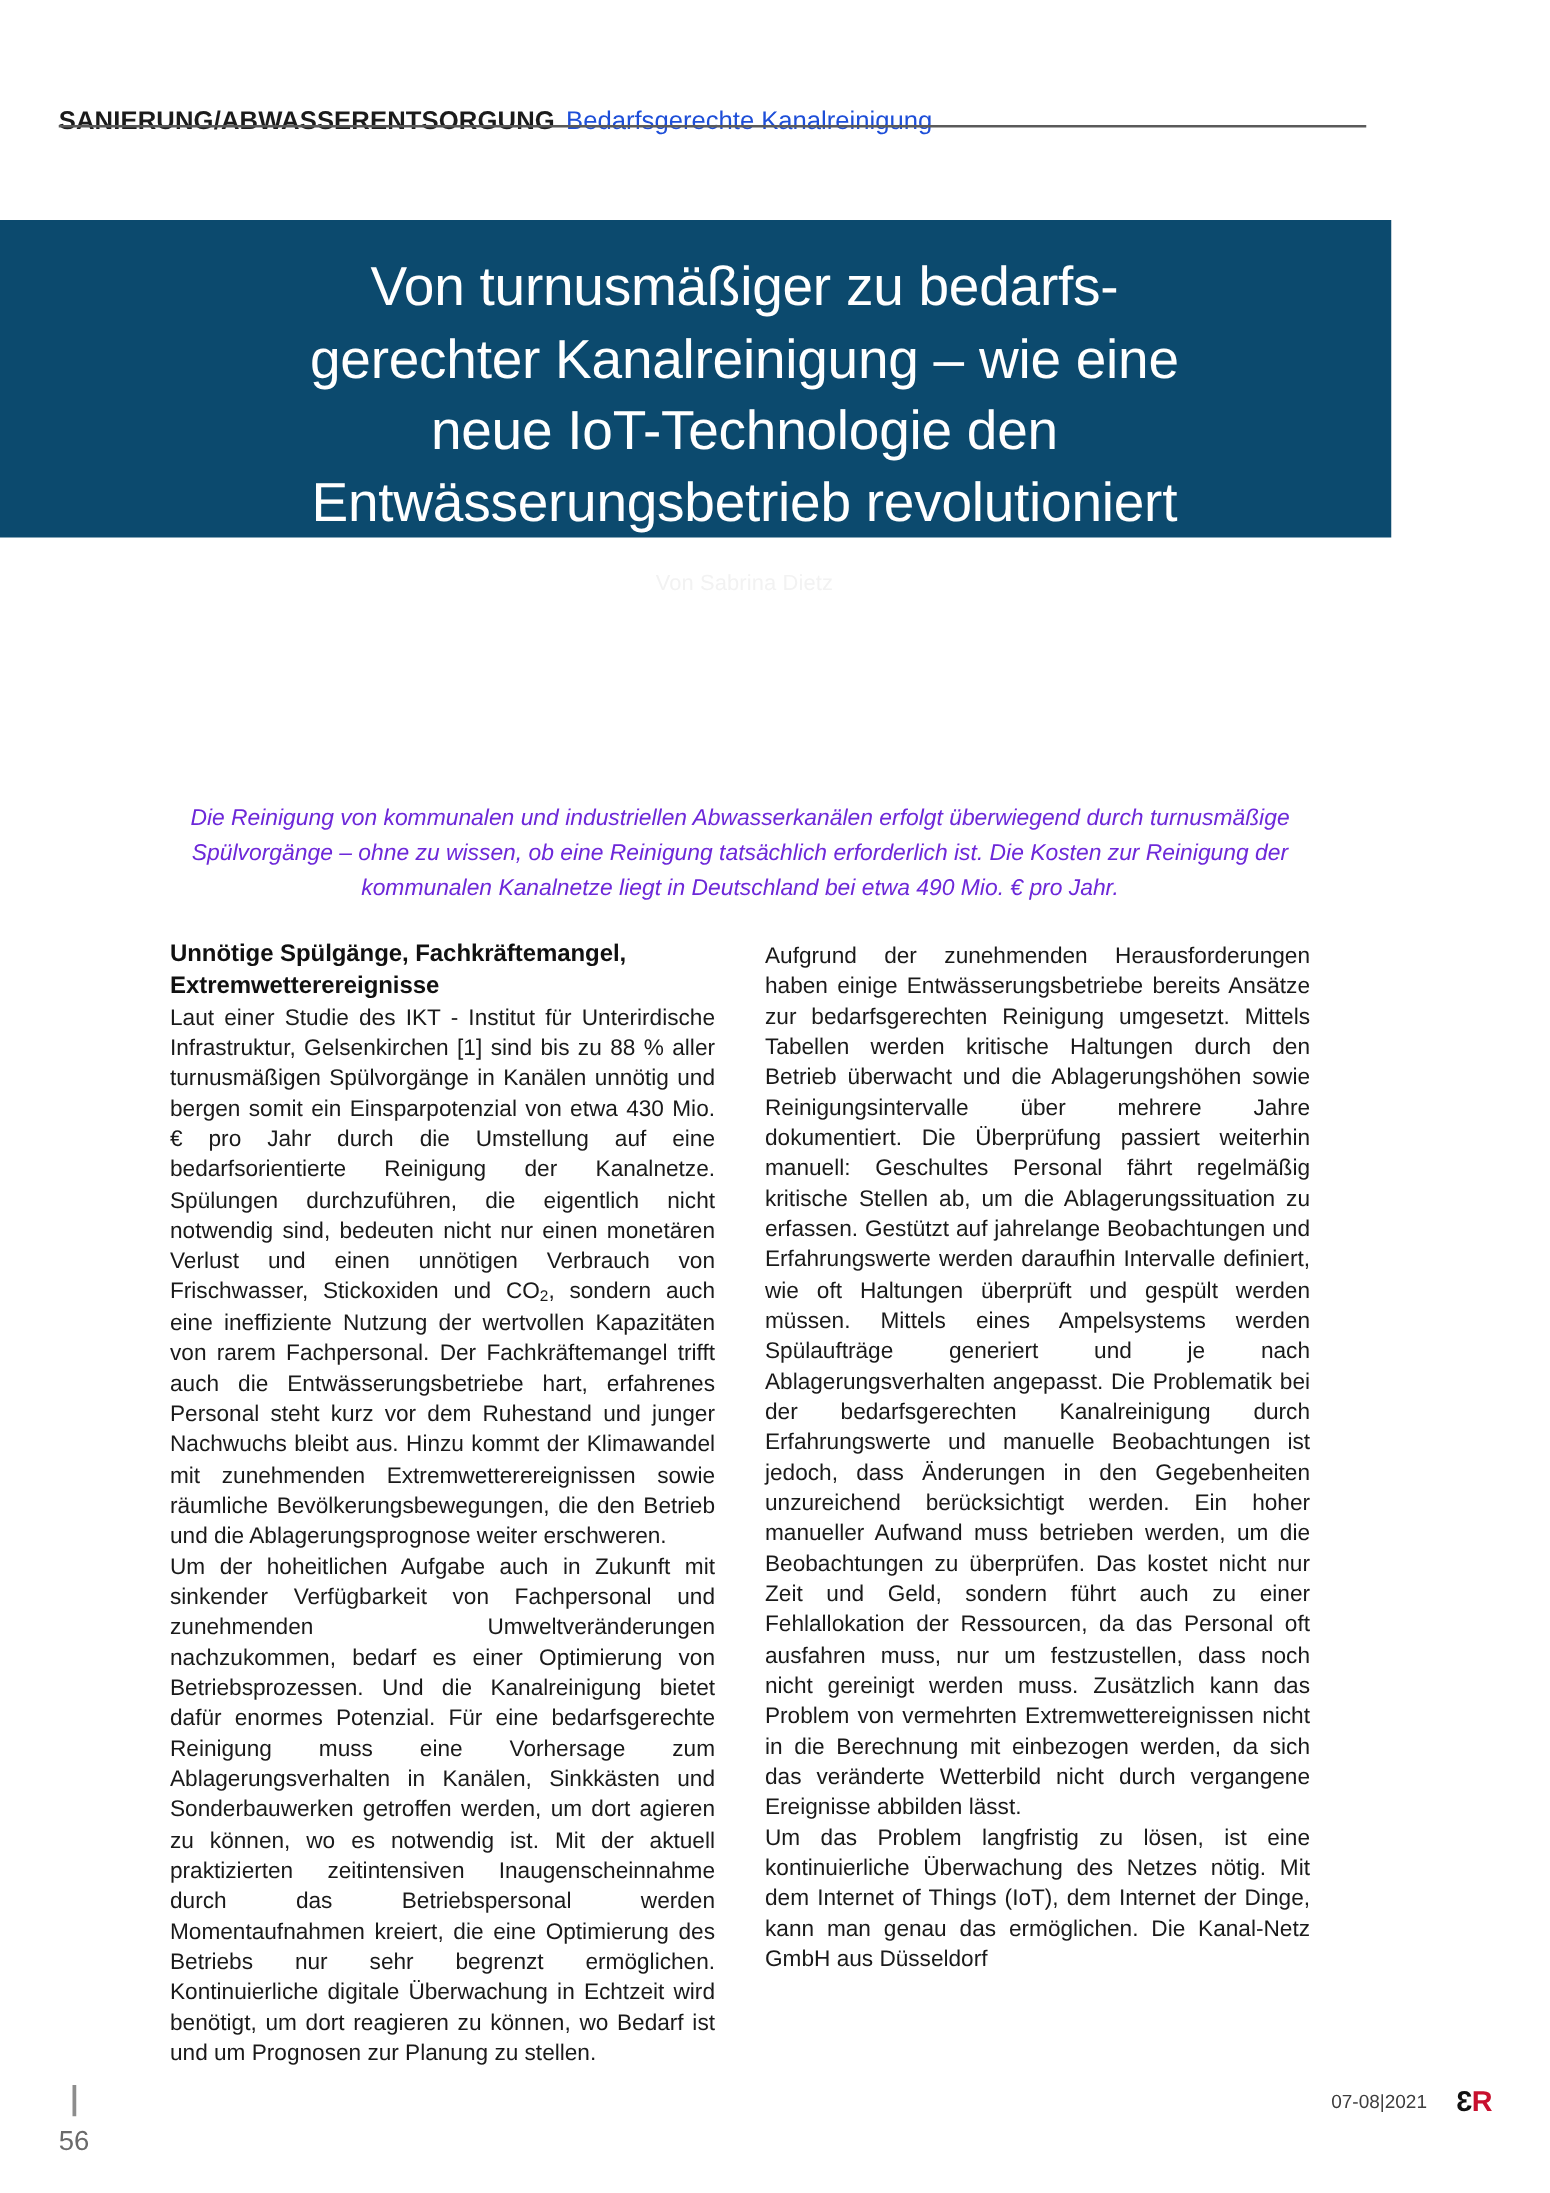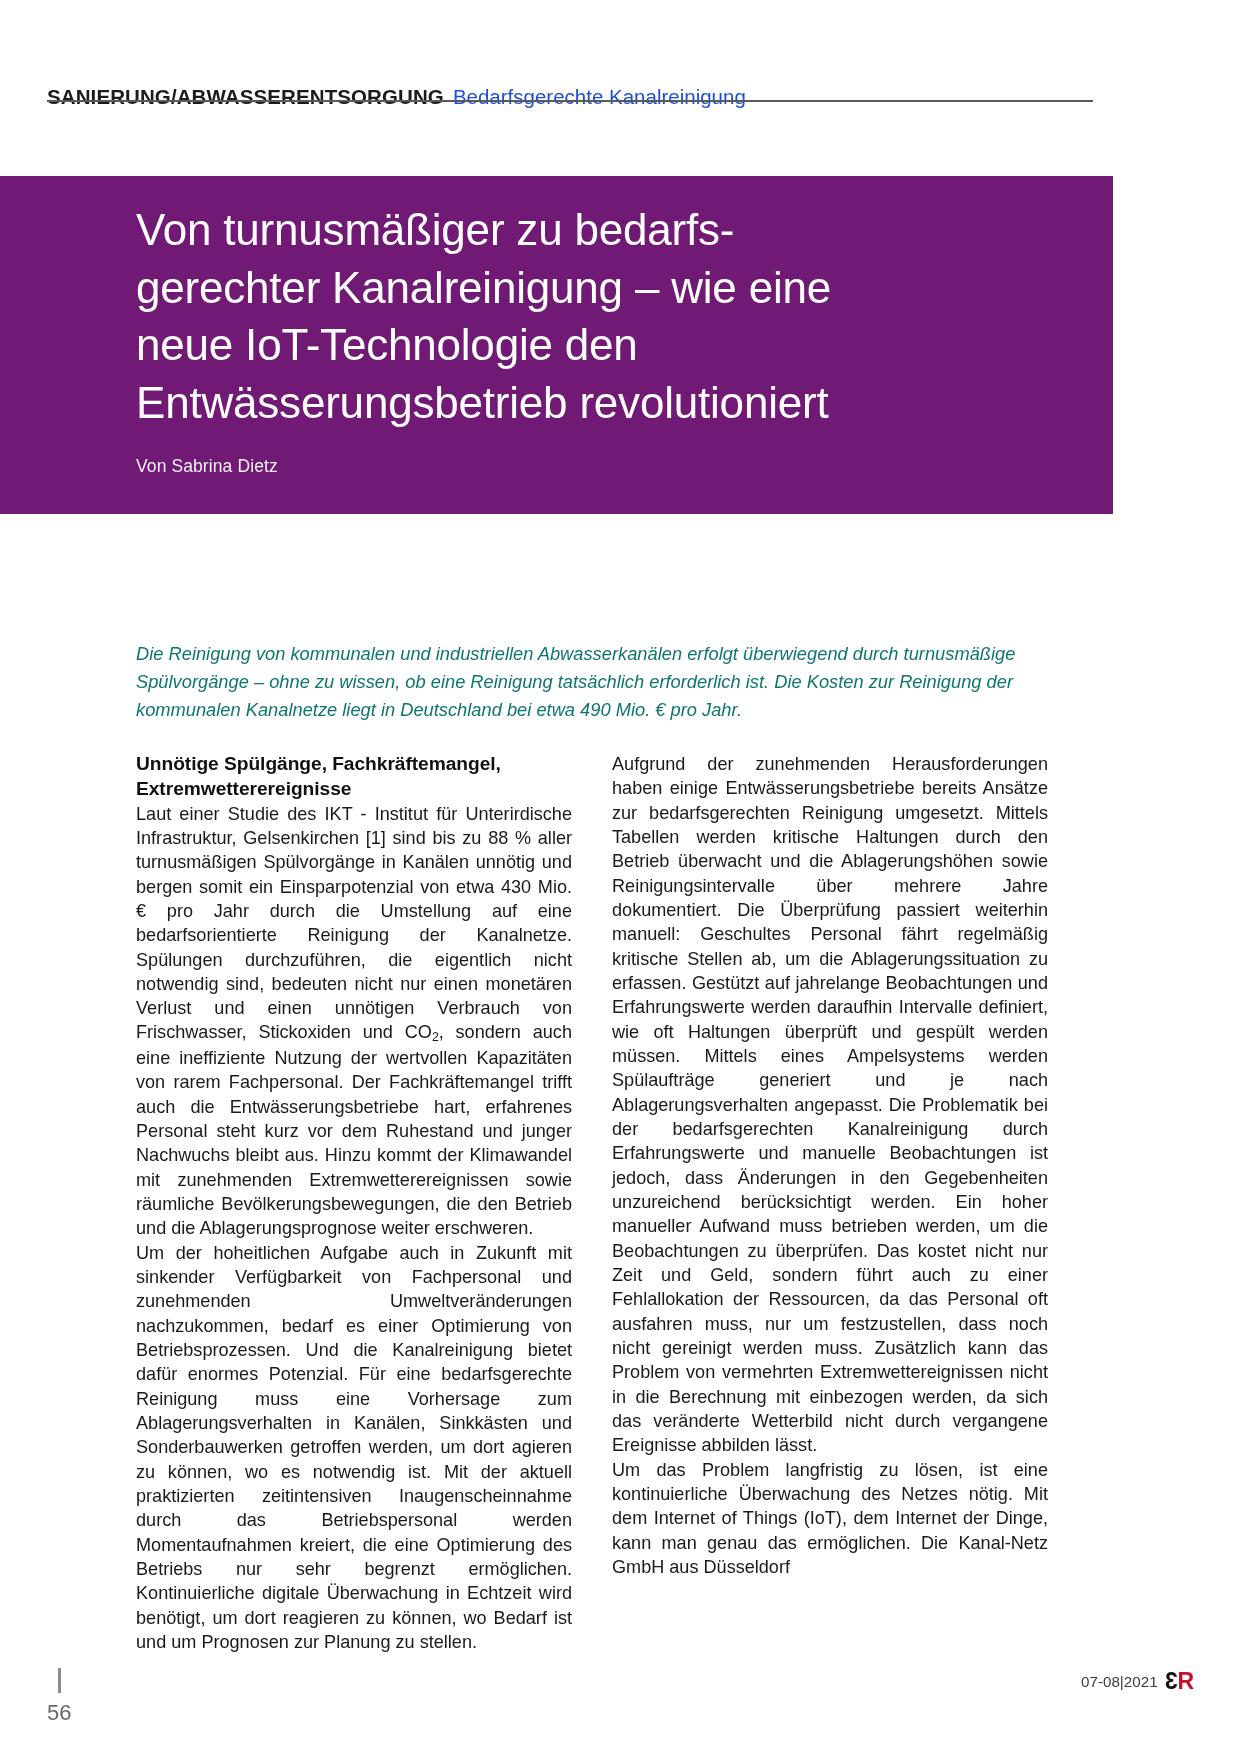--- a/index.html
+++ b/index.html
@@ -49,22 +49,23 @@
     height: 2px;
     background: #5a5a5a;
   }
 
   
   .title-band {
     position: absolute;
     left: 0;
     top: 176px;
     width: 1113px;
-    height: 338px;
-    background: #701a75;
+    height: 254px;
+    background: #0c4a6e;
+    text-align: center;
   }
   .title-inner {
     position: absolute;
     left: 136px;
     top: 25px;
     right: 58px;
   }
   .doc-title {
     margin: 0;
     color: #ffffff;
@@ -85,22 +86,22 @@
 
   
   .lead {
     position: absolute;
     left: 136px;
     top: 622px;
     width: 912px;
     font-style: italic;
     font-size: 18.3px;
     line-height: 1.52;
-    color: #0f766e;
-    text-align: left;
+    color: #6d28d9;
+    text-align: center;
   }
 
   
   .columns {
     position: absolute;
     left: 136px;
     top: 752px;
     width: 912px;
     display: flex;
     gap: 40px;
@@ -150,21 +151,21 @@
     width: 3px;
     height: 25px;
     background: #8d8d8d;
   }
   .footer-right {
     position: absolute;
     right: 47px;
     top: 1670px;
     display: flex;
     align-items: center;
-    gap: 8px;
+    gap: 24px;
     font-size: 15.2px;
     color: #3d3d3d;
     line-height: 1;
   }
   .logo3r {
     display: inline-flex;
     align-items: center;
     font-weight: 700;
     font-size: 23px;
     letter-spacing: -1px;

